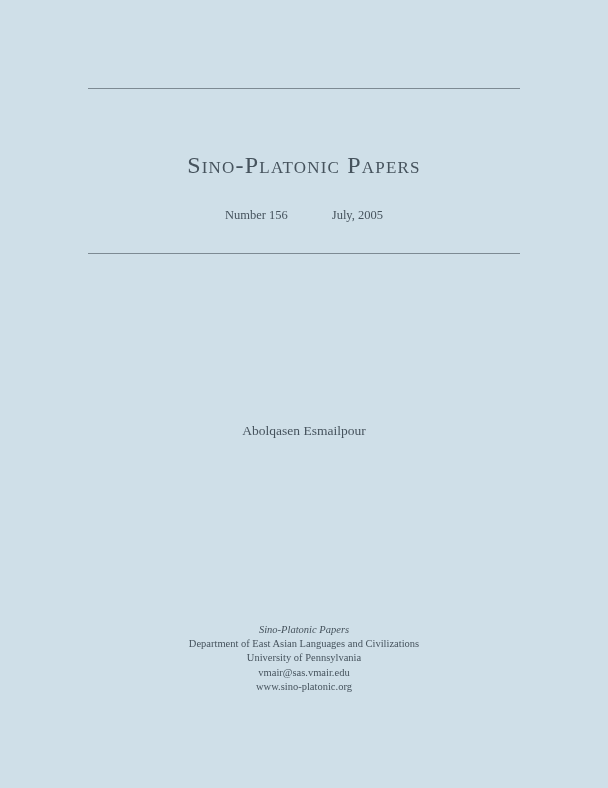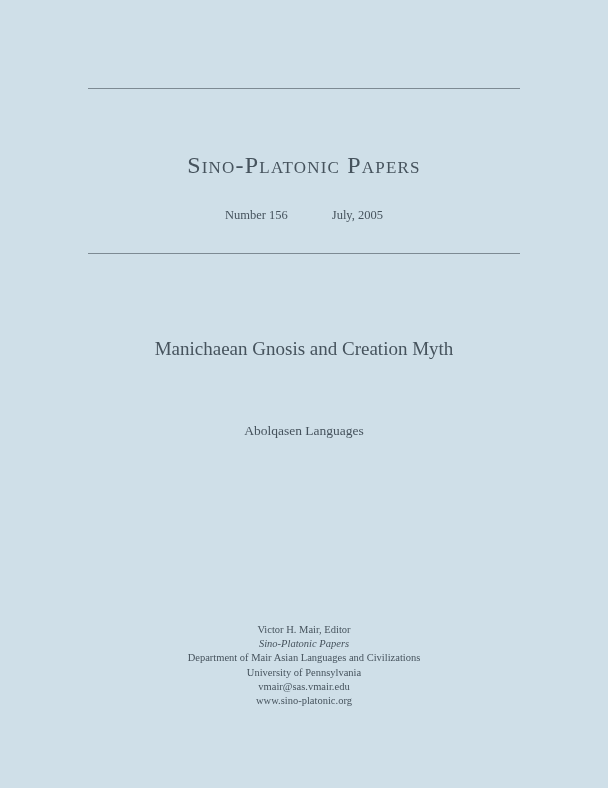--- a/index.html
+++ b/index.html
@@ -102,27 +102,25 @@
   <div class="rule rule-top"></div>
 
   <div class="journal-title">Sino-Platonic Papers</div>
 
   <div class="issue-line">
     <span class="number">Number 156</span><span>July, 2005</span>
   </div>
 
   <div class="rule rule-bottom"></div>
 
-  <div class="doc-title">Manichaean Gnosis and Creation Myth</div>
 
 
-  <div class="byline-author">Abolqasen Languages</div>
+  <div class="byline-author">Abolqasen Esmailpour</div>
 
   <div class="colophon">
-    <div>Victor H. Mair, Editor</div>
     <div class="italic">Sino-Platonic Papers</div>
-    <div>Department of Mair Asian Languages and Civilizations</div>
+    <div>Department of East Asian Languages and Civilizations</div>
     <div>University of Pennsylvania</div>
     <div>vmair@sas.vmair.edu</div>
     <div>www.sino-platonic.org</div>
   </div>
 
 </div>
 
 </body></html>

